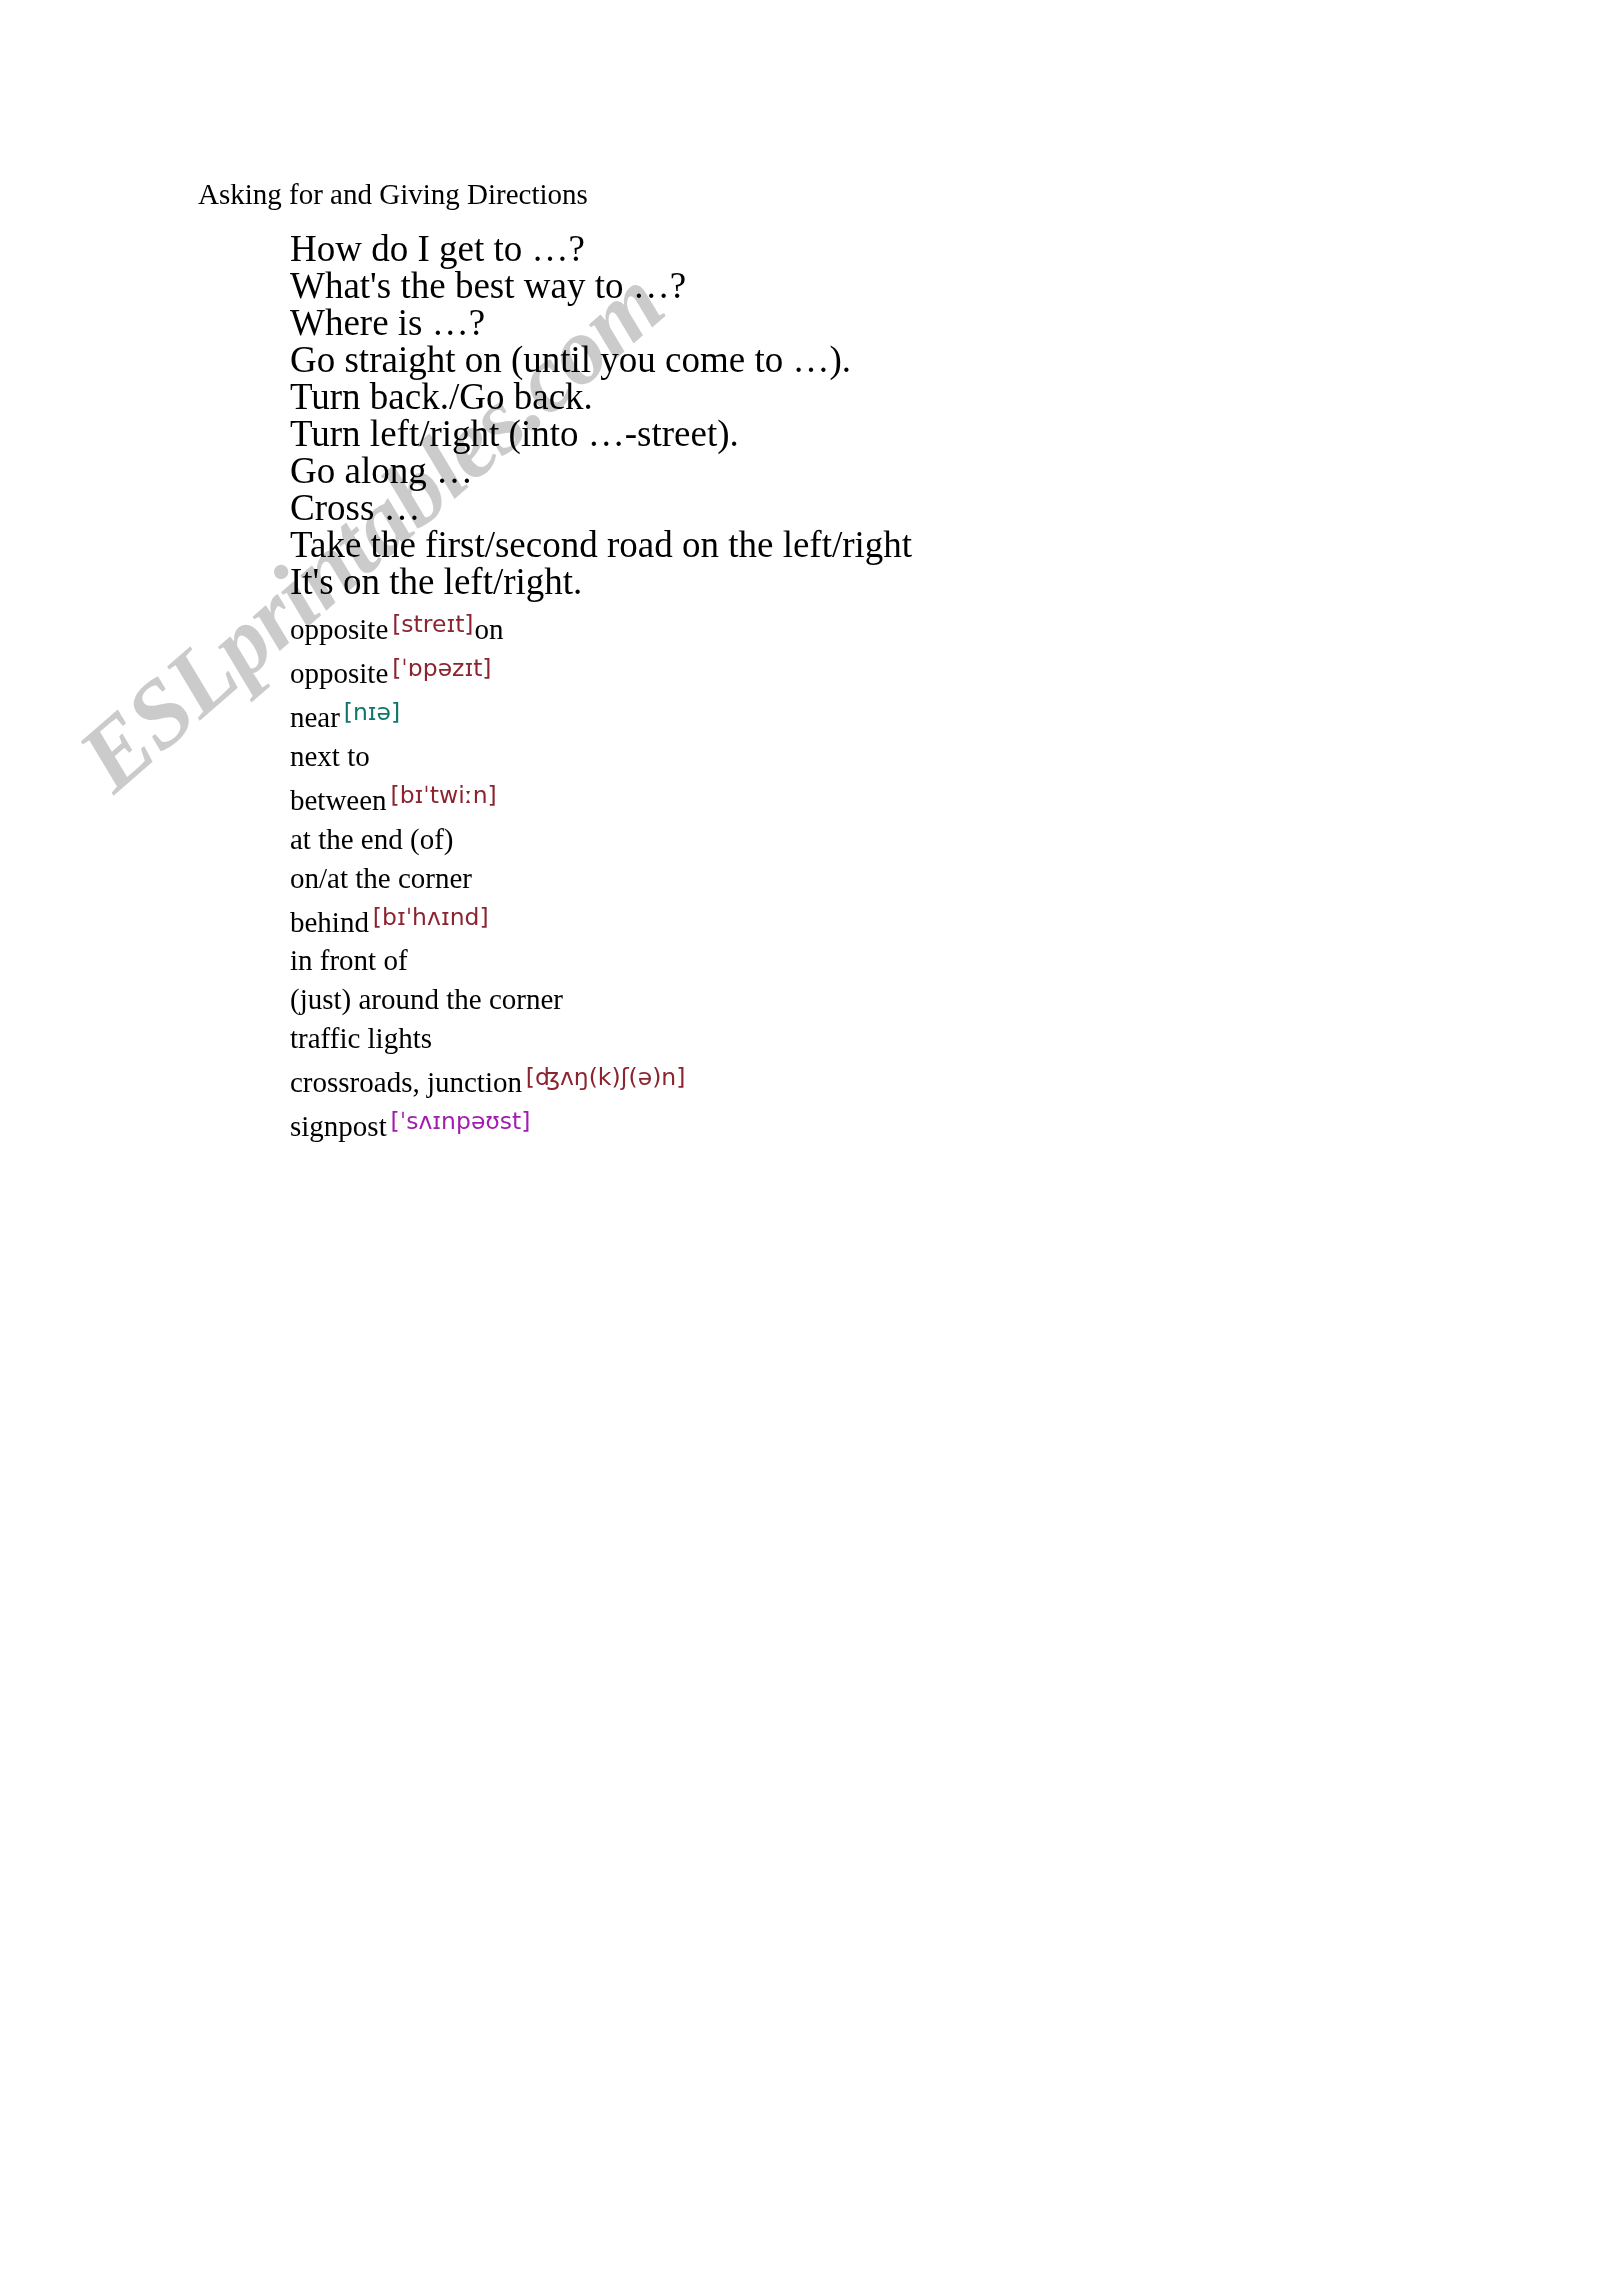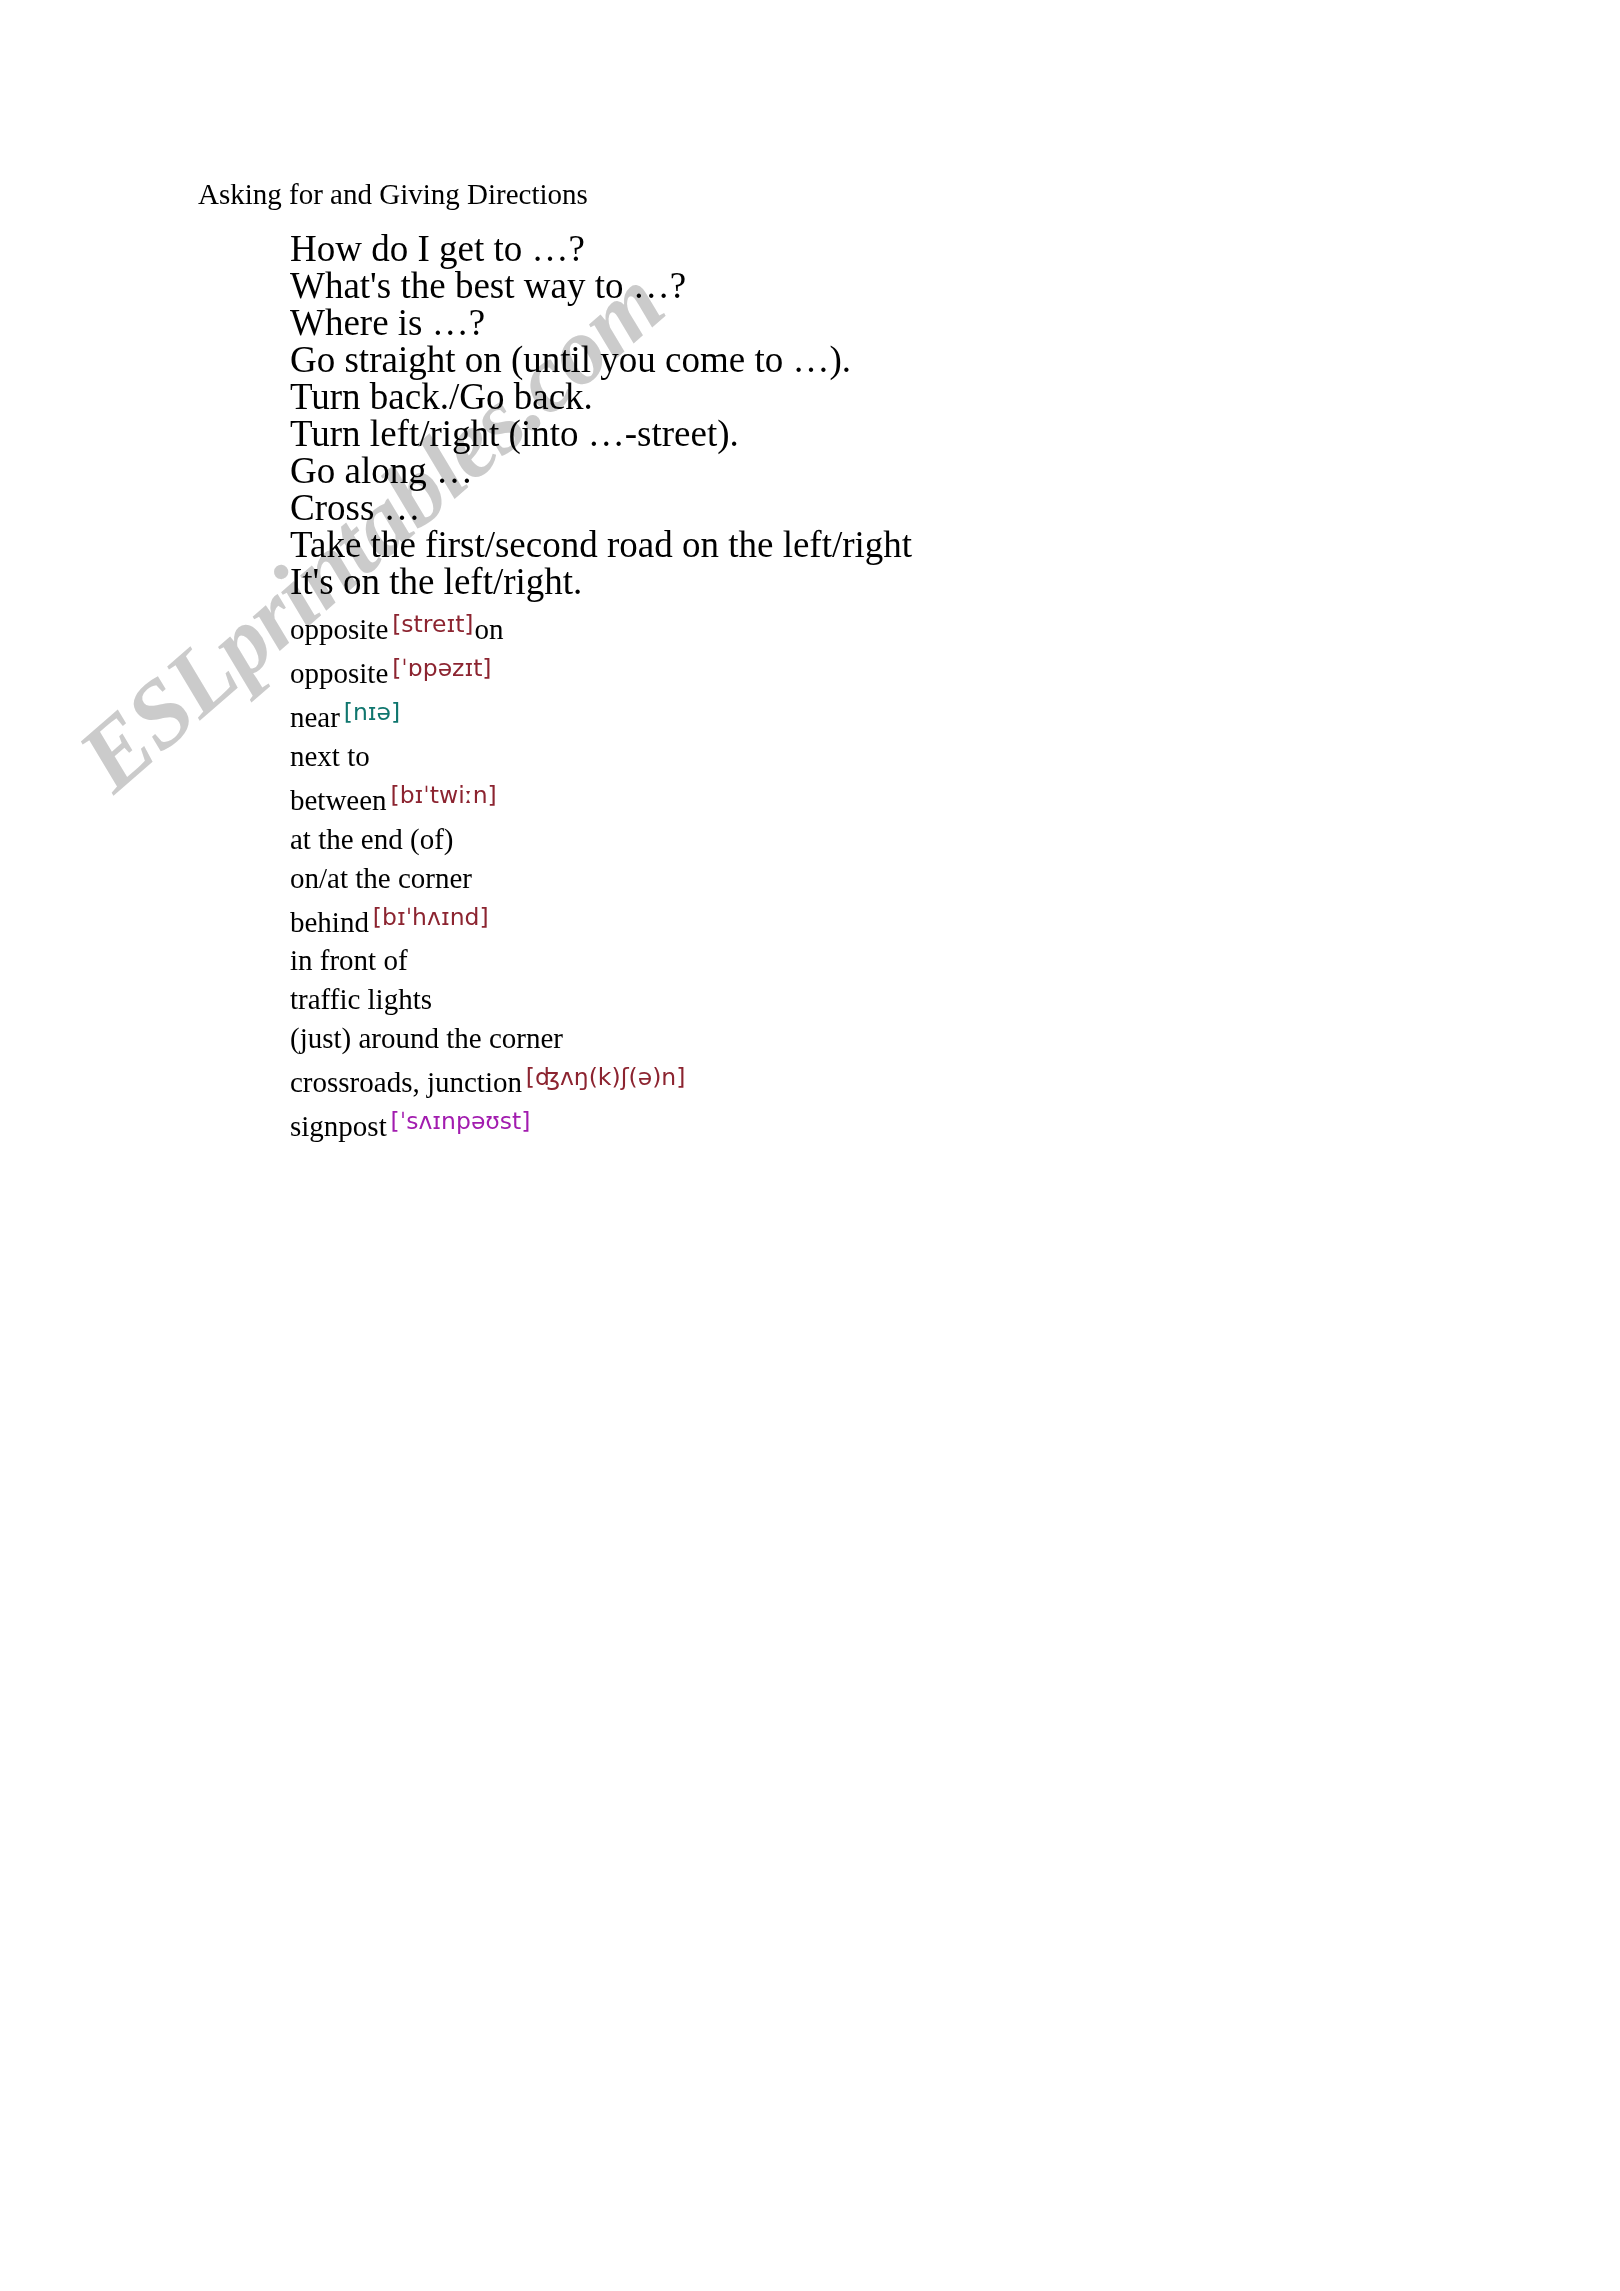--- a/index.html
+++ b/index.html
@@ -129,21 +129,21 @@
     <div class="vocab-block" id="vocab-block">
         <div class="vocab-line"><span>opposite</span><span class="ipa" style="color: rgb(140, 36, 48);">[streɪt]</span><span class="ipa-suffix">on</span></div>
         <div class="vocab-line"><span>opposite</span><span class="ipa" style="color: rgb(140, 36, 48);">[ˈɒpəzɪt]</span></div>
         <div class="vocab-line"><span>near</span><span class="ipa" style="color: #0f766e;">[nɪə]</span></div>
         <div class="vocab-line"><span>next to</span></div>
         <div class="vocab-line"><span>between</span><span class="ipa" style="color: rgb(140, 36, 48);">[bɪˈtwiːn]</span></div>
         <div class="vocab-line"><span>at the end (of)</span></div>
         <div class="vocab-line"><span>on/at the corner</span></div>
         <div class="vocab-line"><span>behind</span><span class="ipa" style="color: rgb(140, 36, 48);">[bɪˈhʌɪnd]</span></div>
         <div class="vocab-line"><span>in front of</span></div>
+        <div class="vocab-line"><span>(just) around the corner</span></div>
         <div class="vocab-line"><span>traffic lights</span></div>
-        <div class="vocab-line"><span>(just) around the corner</span></div>
         <div class="vocab-line"><span>crossroads, junction</span><span class="ipa" style="color: rgb(140, 36, 48); text-align: center;">[ʤʌŋ(k)ʃ(ə)n]</span></div>
         <div class="vocab-line"><span>signpost</span><span class="ipa" style="color: #a21caf;">[ˈsʌɪnpəʊst]</span></div>
       </div>
 
   </div>
 </div>
 
 
 </body></html>

